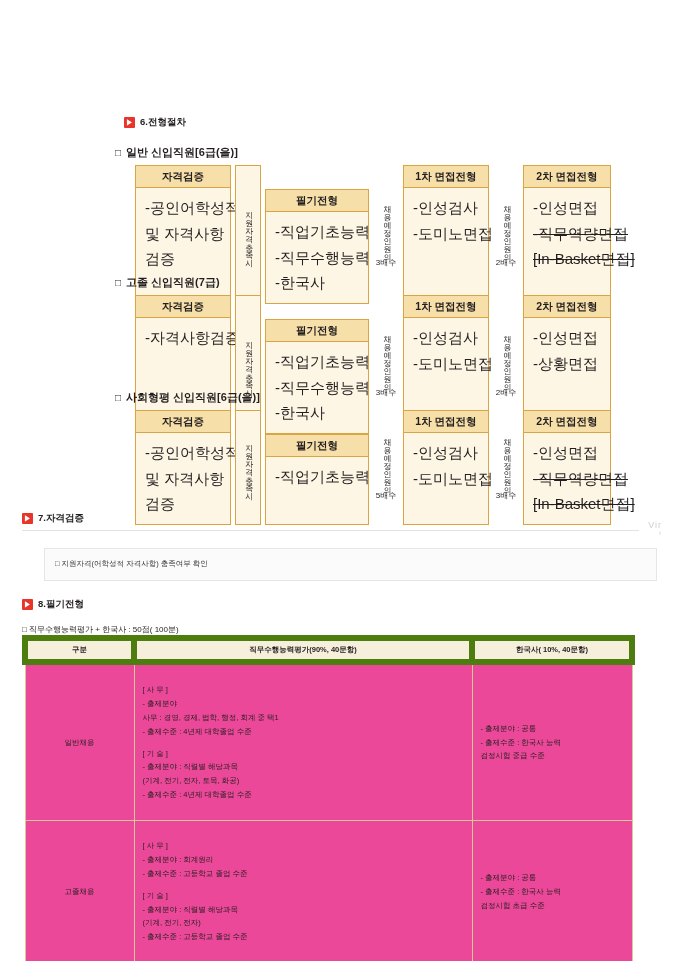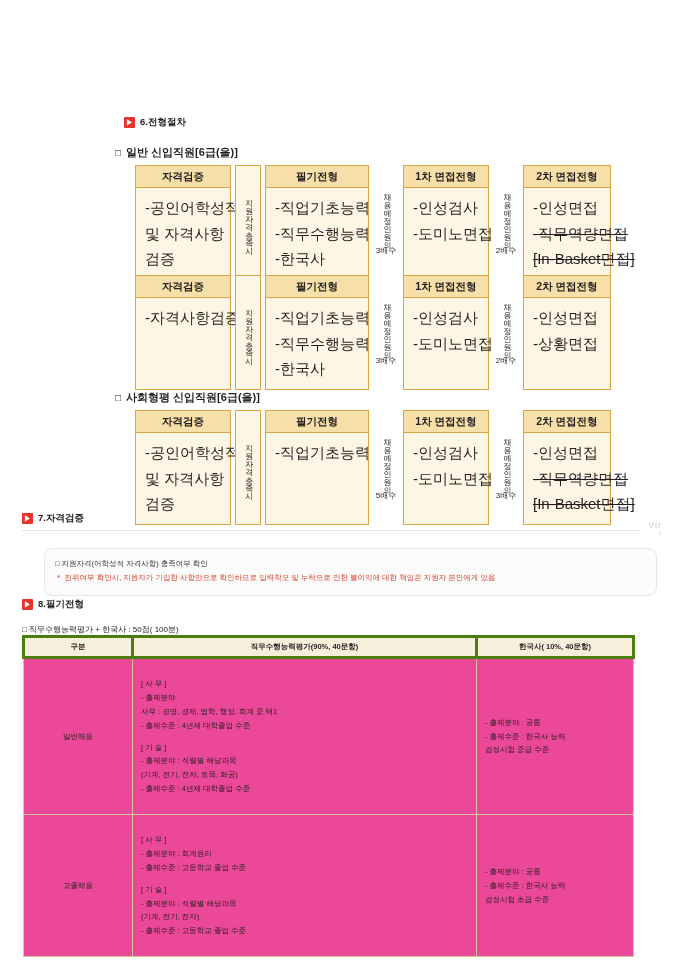--- a/index.html
+++ b/index.html
@@ -119,21 +119,21 @@
     margin: 0 2px;
   }
   .vbox-plain .vtxt {
     writing-mode: vertical-rl;
     text-orientation: upright;
   }
   .vbox-plain .mult { margin-top: 3px; font-size: 8px; }
 
   
   .w-q  { width: 96px; }
-  .w-w  { width: 104px; }
+  .w-w  { width: 104px; margin-top: 24px; }
   .w-i1 { width: 86px; }
   .w-i2 { width: 88px; }
 
   
   .note-box {
     margin: 6px 0 0 22px;
     width: 613px;
     border: 1px solid #e6e6e6;
     background: #fbfbfb;
     box-sizing: border-box;
@@ -153,21 +153,21 @@
   }
   table.exam {
     border-collapse: collapse;
     margin-left: 22px;
     width: 613px;
     font-size: 7.5px;
     color: #231f20;
   }
   table.exam th {
     background: #f6efdc;
-    border: 3px solid #4d7c0f;
+    border: 6px solid #4d7c0f;
     font-weight: bold;
     padding: 4px 2px;
     text-align: center;
     font-size: 7.5px;
   }
   table.exam td {
     border: 1px solid #d9c79b;
     padding: 18px 8px;
     vertical-align: top;
     line-height: 1.85;
@@ -258,20 +258,23 @@
         <div class="box-body">
           <div class="ln">-인성면접</div>
           <div class="ln strike">-직무역량면접</div>
           <div class="ln strike">[In-Basket면접]</div>
         </div>
       </div>
     </div>
   </div>
 
   <div class="group" style="position:absolute; left:60px; top:265px;">
+    <div class="group-title">
+      <span class="sq">□</span><span>고졸 신입직원(7급)</span>
+    </div>
     <div class="flow">
       <div class="col box w-q">
         <div class="box-head">자격검증</div>
         <div class="box-body">
           <div class="ln">-자격사항검증</div>
         </div>
       </div>
       <div class="vbox">
         <span class="vtxt">지원</span>
         <span class="vtxt">자격</span>
@@ -375,23 +378,22 @@
   </div>
 
   <div style="position:absolute; left:22px; top:512px; width:620px;">
     <div class="sec-head">
       <span class="sec-bullet"></span>
       <span>7.자격검증</span>
     </div>
     <div style="height:1px;background:#e3e3e3;margin-top:5px;width:617px;margin-left:0;"></div>
   </div>
 
-  <div class="note-box" style="position:absolute; left:22px; top:542px;border-radius:8px;">
+  <div class="note-box" style="position:absolute; left:22px; top:542px;">
     <div class="l1">□ 지원자격(어학성적 자격사항) 충족여부 확인</div>
-    <div class="l2">＊ 진위여부 확인시, 지원자가 기입한 사항만으로 확인하므로 입력착오 및 누락으로 인한 불이익에 대한 책임은 지원자 본인에게 있음</div>
   </div>
 
   <div style="position:absolute; left:22px; top:598px;">
     <div class="sec-head">
       <span class="sec-bullet"></span>
       <span>8.필기전형</span>
     </div>
   </div>
 
   <div class="tbl-cap" style="position:absolute; left:0; top:617px;">□ 직무수행능력평가 + 한국사 : 50점( 100분)</div>

